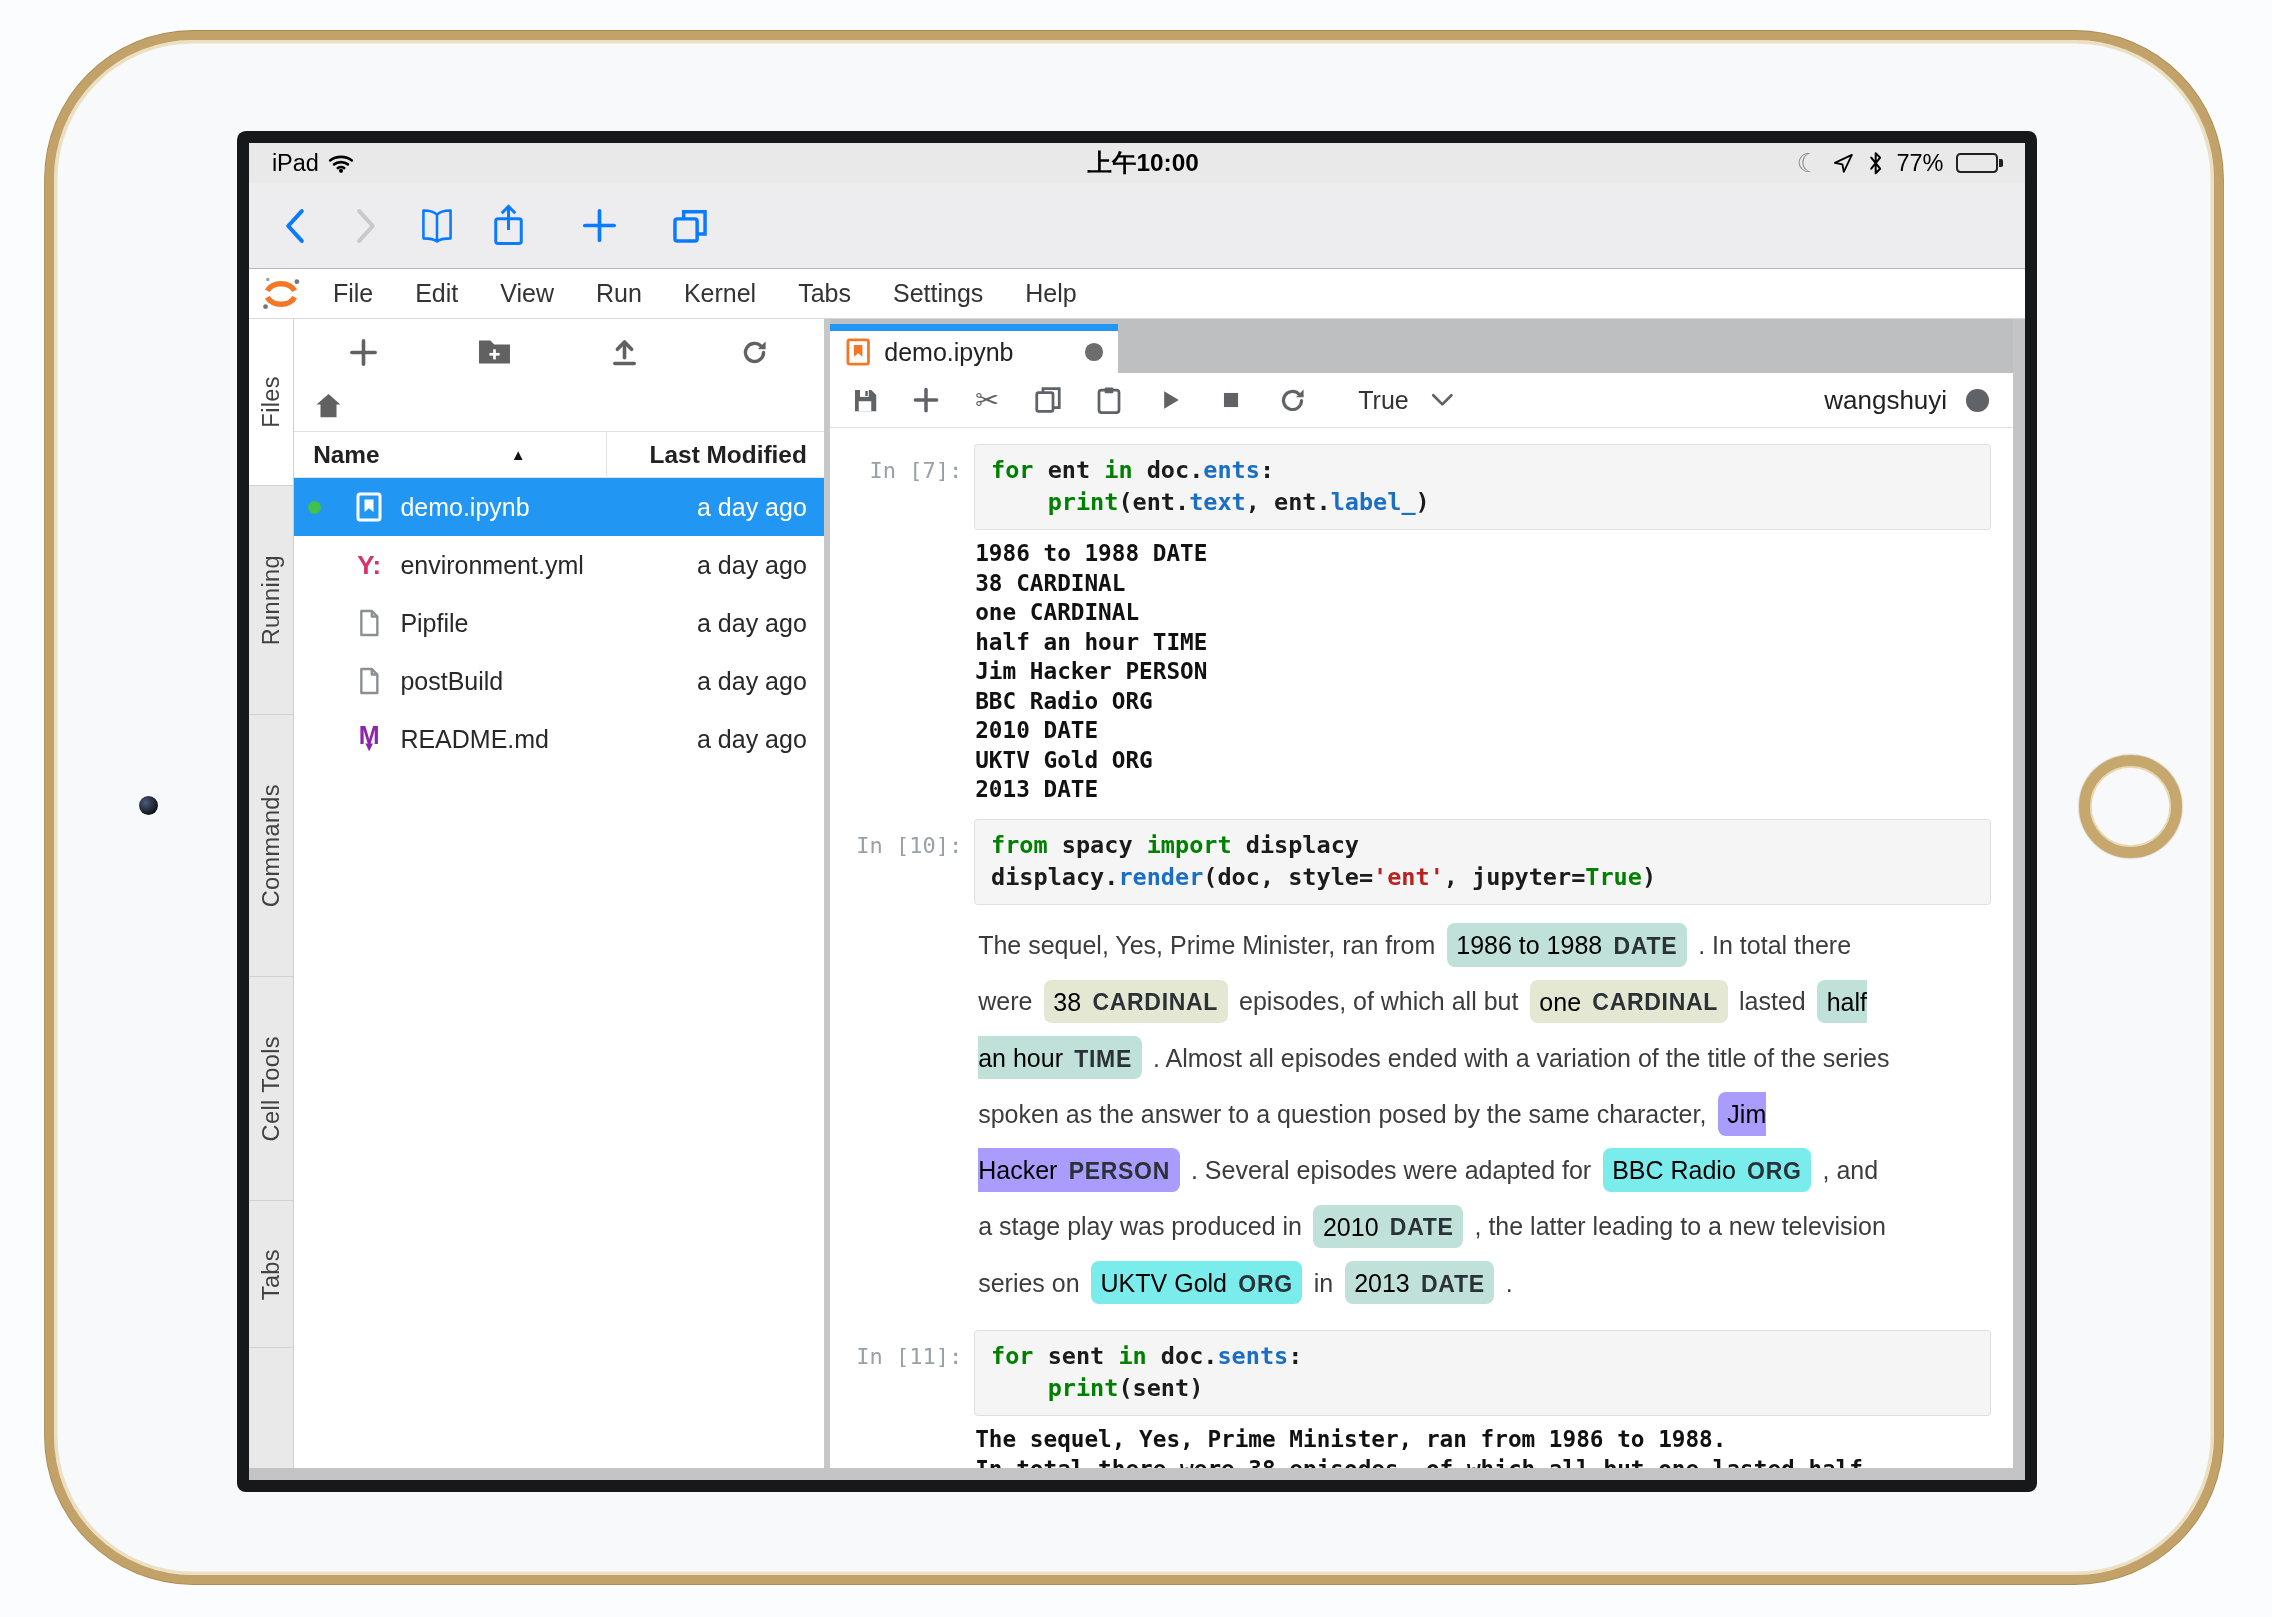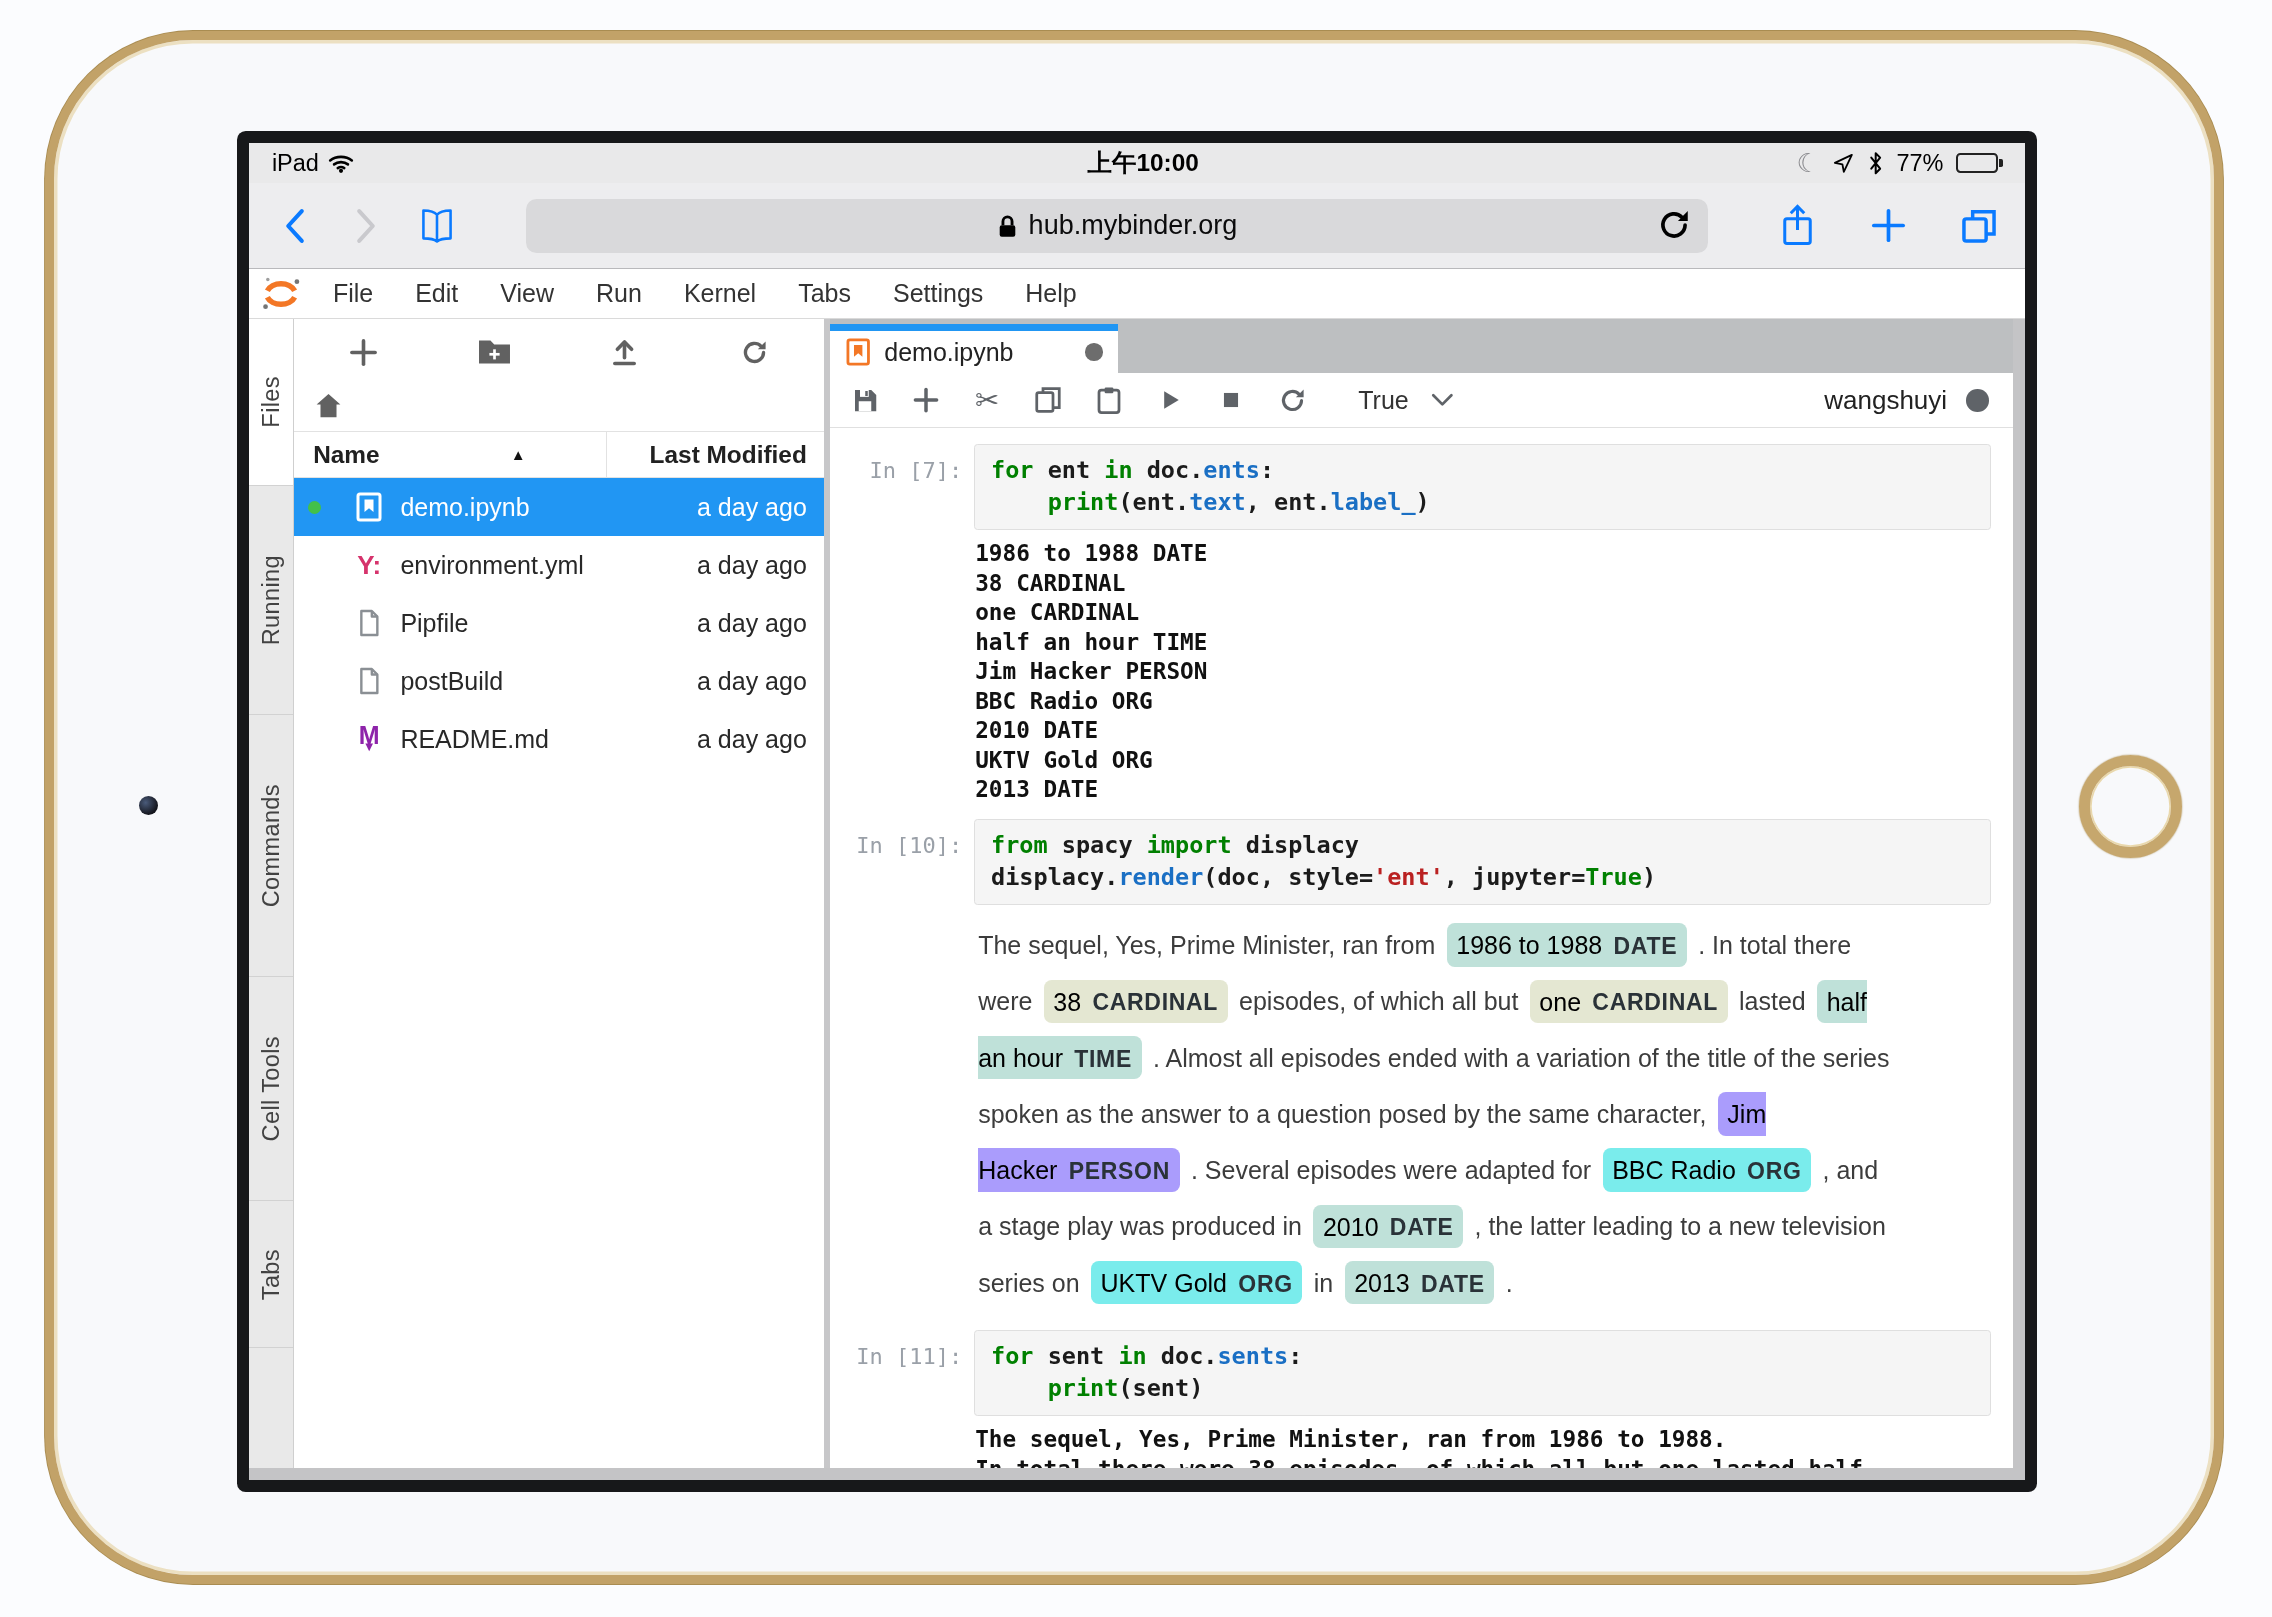--- a/index.html
+++ b/index.html
@@ -157,35 +157,20 @@
         <span class="nav-btn">
           <svg width="30" height="38" viewBox="0 0 20 28">
               <polyline points="5,3 15,14 5,25" fill="none" stroke="#c9c9cd" stroke-width="3" stroke-linecap="round" stroke-linejoin="round"></polyline>
             </svg>
         </span>
         <span class="nav-btn">
           <svg width="42" height="37" viewBox="0 0 28 24">
               <path d="M14 4.5 C12 2 8.5 1.5 4.5 1.5 L4.5 21 C8.5 21 12 21.5 14 23.2 C16 21.5 19.5 21 23.5 21 L23.5 1.5 C19.5 1.5 16 2 14 4.5 Z M14 4.5 L14 23.2" fill="none" stroke="#0a7aff" stroke-width="1.8" stroke-linejoin="round"></path>
             </svg>
         </span>
-        <div class="url-field">
-          <span>
-            <svg width="21" height="26" viewBox="0 0 16 20">
-                <path d="M4.5 9.5 V6.5 a3.5 3.5 0 0 1 7 0 V9.5" fill="none" stroke="#000" stroke-width="2.2"></path>
-                <rect x="2" y="9.5" width="12" height="8.8" rx="1.6" fill="#000"></rect>
-              </svg>
-          </span>
-          <span>hub.mybinder.org</span>
-          <span class="url-reload">
-            <svg width="38" height="38" viewBox="0 0 24 24">
-                <path d="M19 12 a7 7 0 1 1 -2 -4.95" fill="none" stroke="#000" stroke-width="2.3" stroke-linecap="round"></path>
-                <path d="M20.7 3.2 L20.7 9.4 L14.5 9.4 Z" fill="#000"></path>
-              </svg>
-          </span>
-        </div>
         <div class="sf-right">
           <span class="nav-btn">
             <svg width="37" height="45" viewBox="0 0 24 30">
                 <g fill="none" stroke="#0a7aff" stroke-width="2">
                   <rect x="3.5" y="10.5" width="17" height="16.5" rx="1.5"></rect>
                   <path d="M12 2.5 L12 18"></path>
                   <path d="M7.5 6.8 L12 2.3 L16.5 6.8"></path>
                 </g>
               </svg>
           </span>

